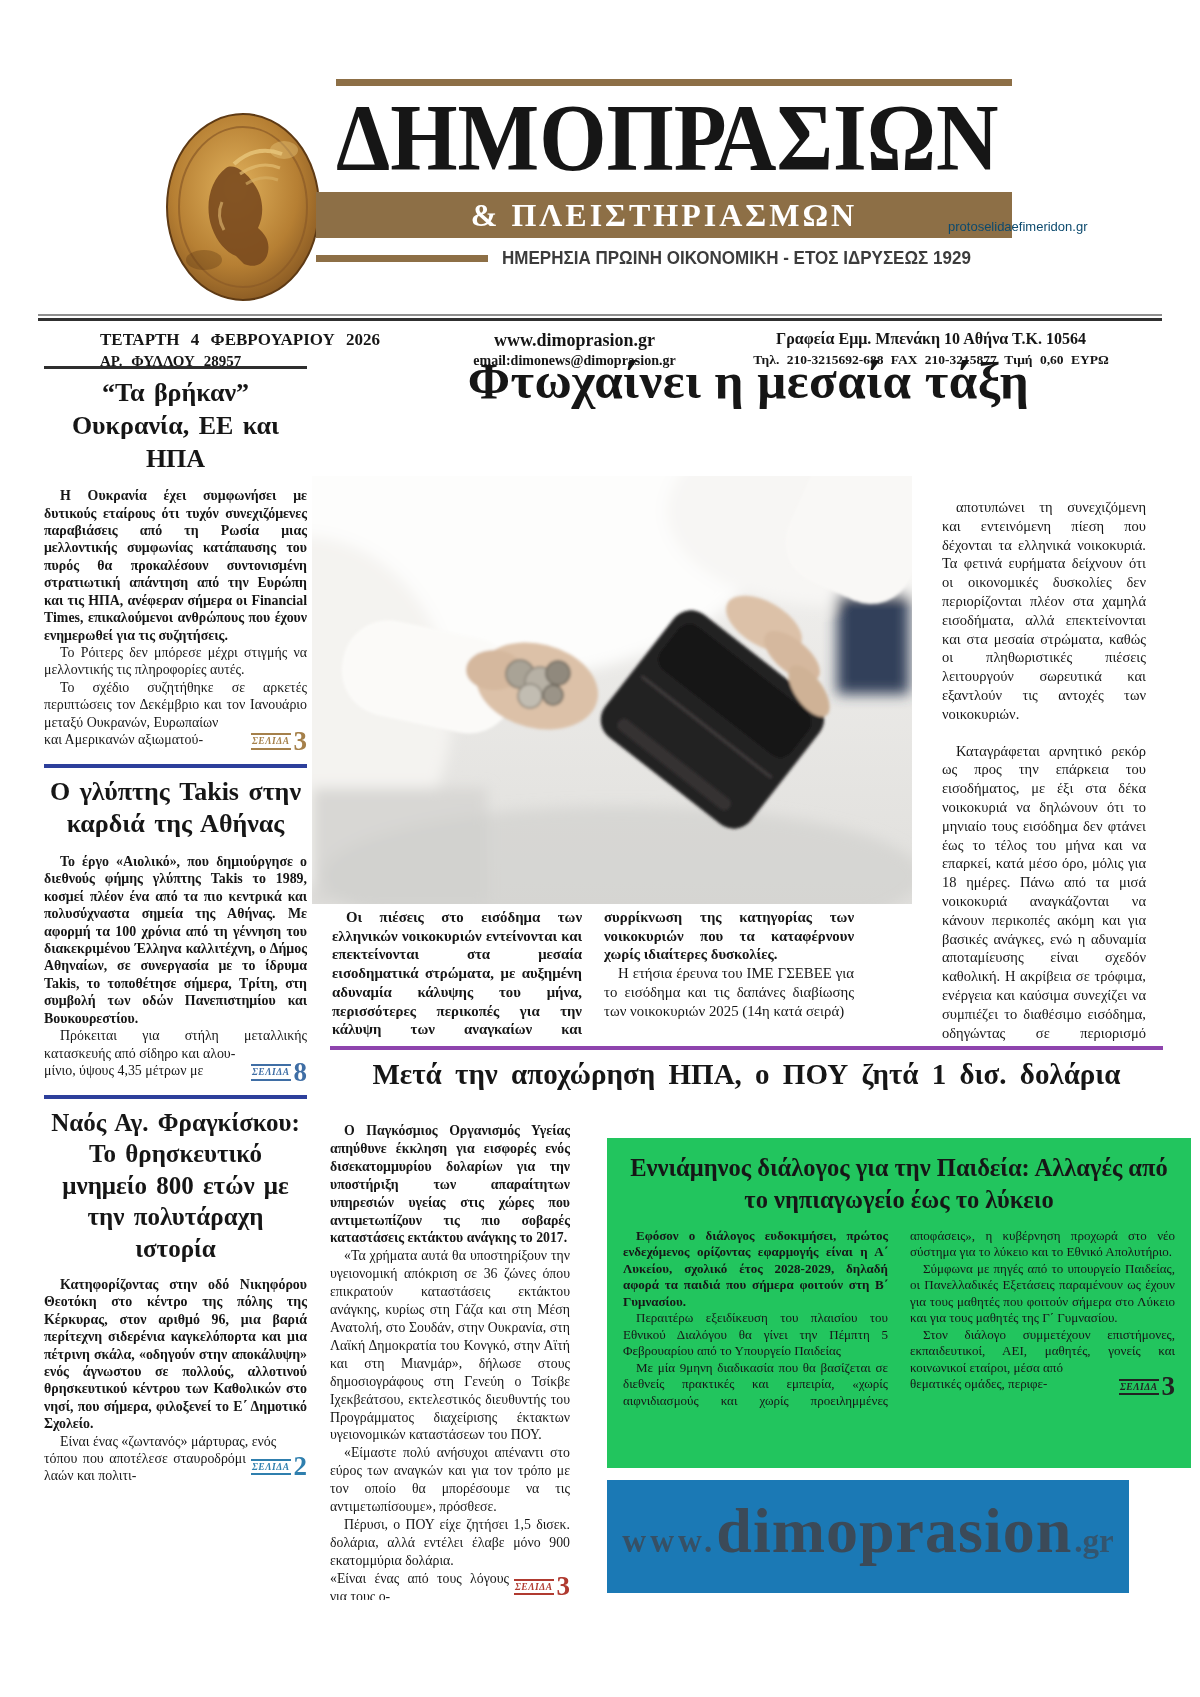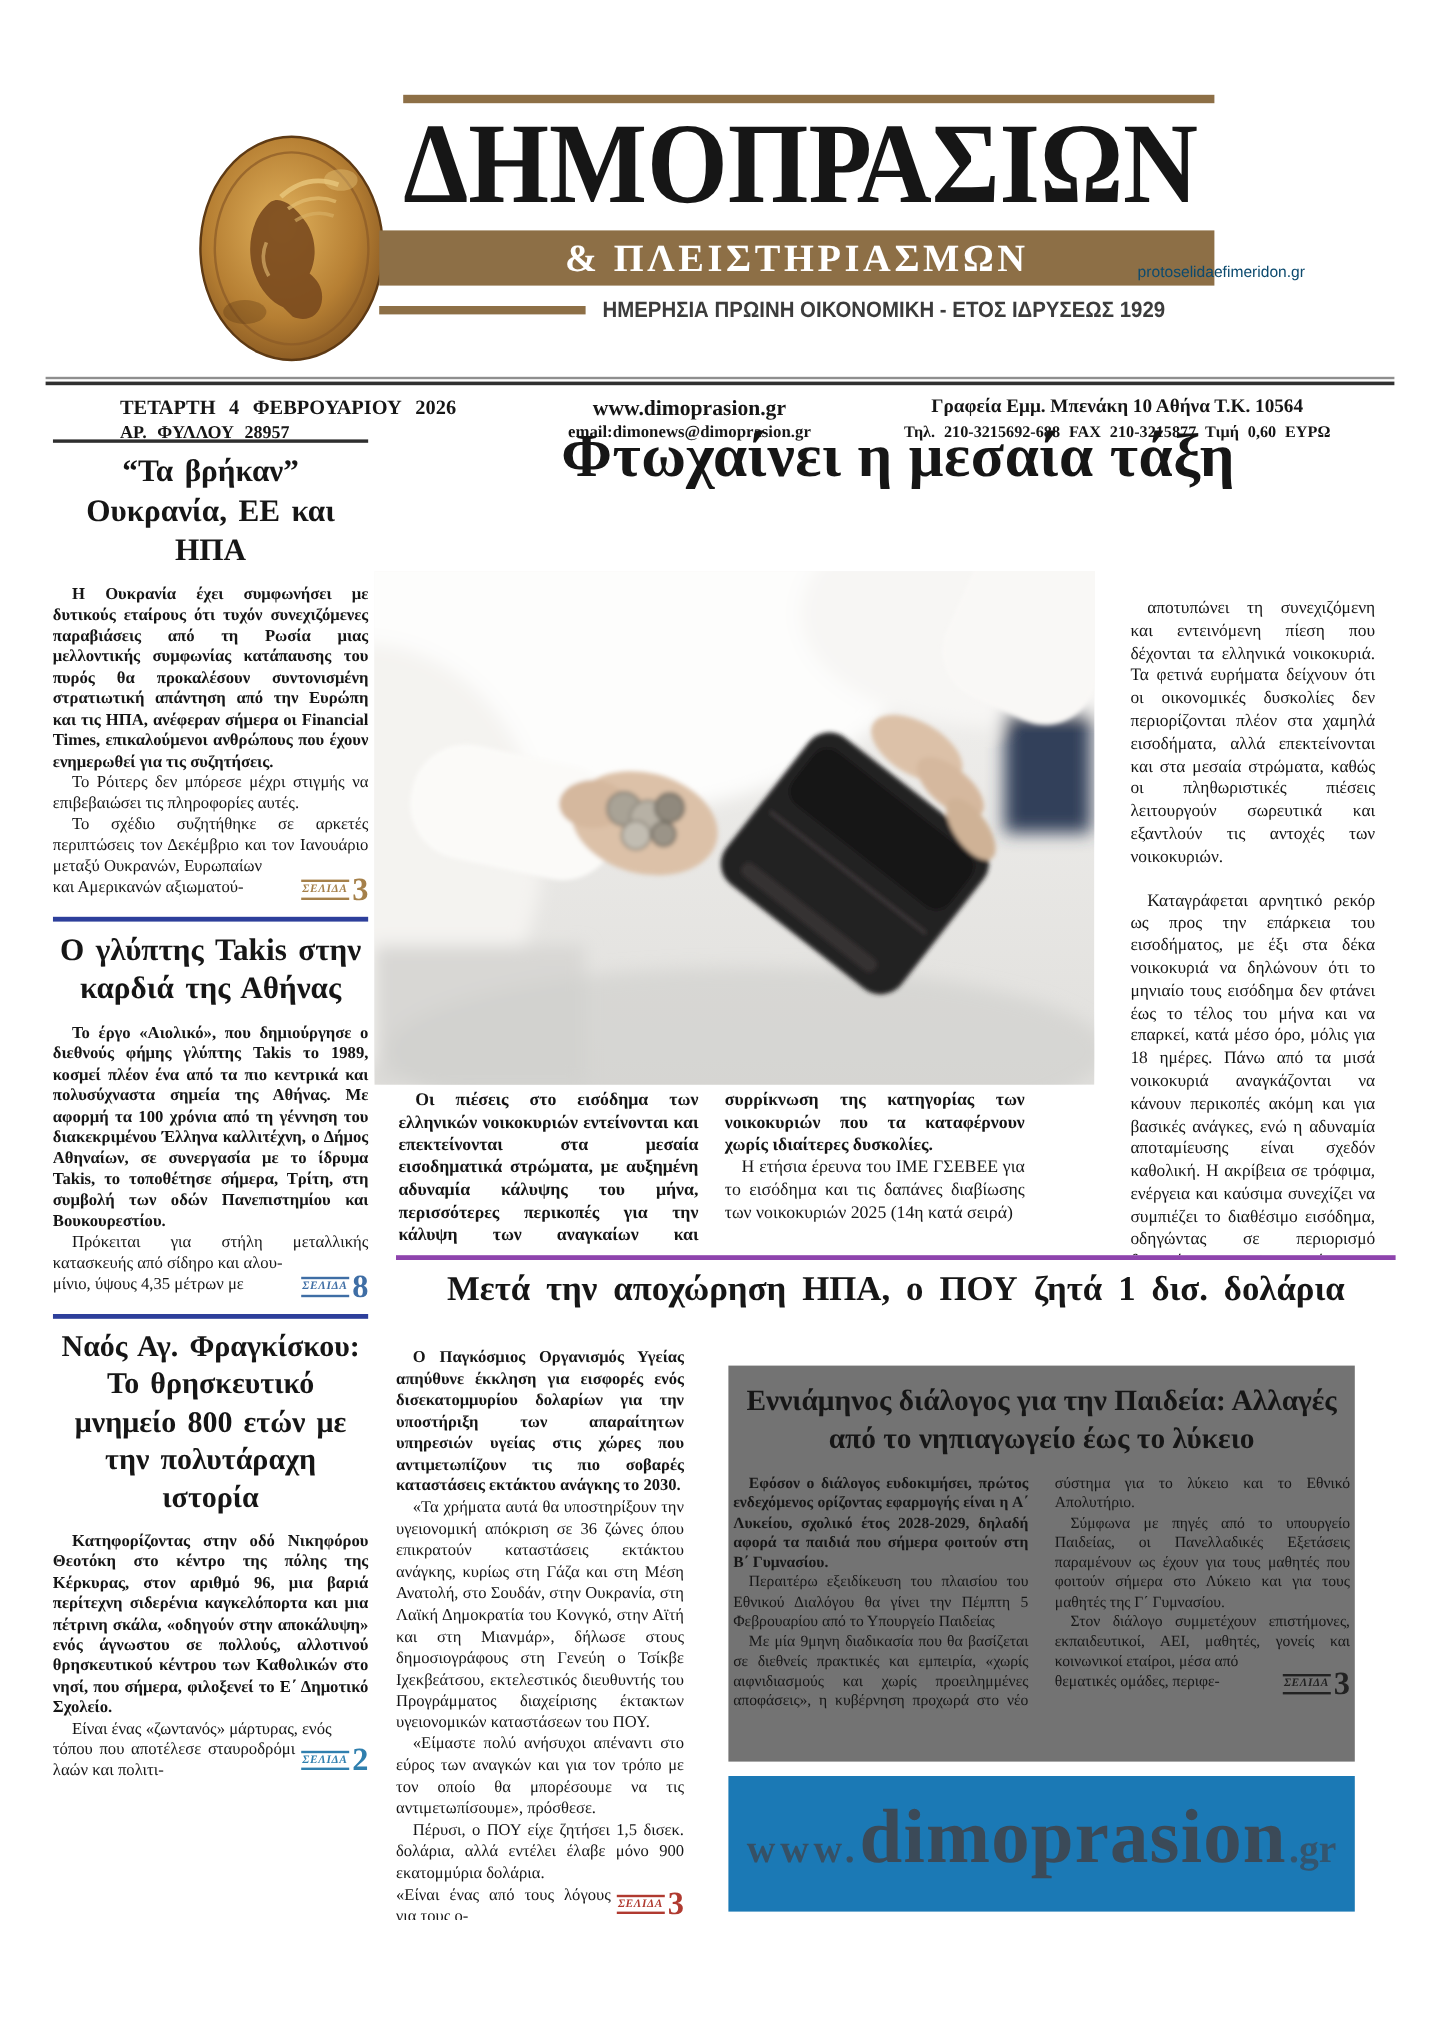--- a/index.html
+++ b/index.html
@@ -71,22 +71,22 @@
   .purplerule { left:330px; top:1046px; width:833px; height:4px; background:#8e44ad; }
   .whohead { left:330px; top:1058px; width:833px; text-align:center; font-size:29px; font-weight:bold;
              word-spacing:6px; }
 
   
   .whocol { left:330px; top:1122px; width:240px; height:478px; overflow:hidden; }
   .whocol p { font-size:13.8px; line-height:17.9px; text-align:justify; text-indent:14px; margin:0; }
   .whocol .tx { font-size:13.8px; line-height:17.9px; text-align:justify; }
 
   
-  .pinkbox { left:607px; top:1138px; width:522px; height:330px; background:#737373;
-             padding:14px 4px 8px; overflow:hidden; }
+  .pinkbox { left:607px; top:1138px; width:584px; height:330px; background:#22c55e;
+             padding:14px 16px 8px; overflow:hidden; }
   .pinkhead { font-size:24.5px; font-weight:bold; text-align:center; line-height:1.3; margin-bottom:12px; }
   .pinkbody { column-count:2; column-gap:22px; height:200px; overflow:hidden; }
   .pinkbody p { font-size:13px; line-height:16.5px; text-align:justify; text-indent:13px; margin:0; }
   .pinkbody .tx { font-size:13px; line-height:16.5px; text-align:justify; }
 
   
   .banner { left:607px; top:1480px; width:522px; height:113px; background:#1b79b5;
             display:flex; align-items:baseline; justify-content:center;
             font-family:Liberation Serif, serif; font-weight:bold; color:#3b4a58;
             padding-top:14px; }
@@ -148,21 +148,21 @@
     <div class="dl-addr">Γραφεία Εμμ. Μπενάκη 10 Αθήνα Τ.Κ. 10564</div>
     <div class="dl-tel">Τηλ. 210-3215692-688 FAX 210-3215877 Τιμή 0,60 ΕΥΡΩ</div>
   </div>
 
   <div class="abs leftcol">
     <div class="lc-toprule"></div>
 
     <article>
       <h2 class="lhead">“Τα βρήκαν” Ουκρανία, ΕΕ και ΗΠΑ</h2>
       <p class="lead">Η Ουκρανία έχει συμφωνήσει με δυτικούς εταίρους ότι τυχόν συνεχιζόμενες παραβιάσεις από τη Ρωσία μιας μελλοντικής συμφωνίας κατάπαυσης του πυρός θα προκαλέσουν συντονισμένη στρατιωτική απάντηση από την Ευρώπη και τις ΗΠΑ, ανέφεραν σήμερα οι Financial Times, επικαλούμενοι ανθρώπους που έχουν ενημερωθεί για τις συζητήσεις.</p>
-      <p>Το Ρόιτερς δεν μπόρεσε μέχρι στιγμής να επιβεβαιώσει τις πληροφορίες αυτές.</p>
+      <p>Το Ρόιτερς δεν μπόρεσε μέχρι στιγμής να μελλοντικής τις πληροφορίες αυτές.</p>
       <p>Το σχέδιο συζητήθηκε σε αρκετές περιπτώσεις τον Δεκέμβριο και τον Ιανουάριο μεταξύ Ουκρανών, Ευρωπαίων</p>
       <div class="tailrow">
         <span class="tx">και Αμερικανών αξιωματού-</span>
         <span class="badge c-tan">
           <span class="bw">ΣΕΛΙΔΑ</span>
           <span class="bn">3</span>
         </span>
       </div>
     </article>
 
@@ -264,21 +264,21 @@
   <div class="abs caption">
     <p class="lead">Οι πιέσεις στο εισόδημα των ελληνικών νοικοκυριών εντείνονται και επεκτείνονται στα μεσαία εισοδηματικά στρώματα, με αυξημένη αδυναμία κάλυψης του μήνα, περισσότερες περικοπές για την κάλυψη των αναγκαίων και συρρίκνωση της κατηγορίας των νοικοκυριών που τα καταφέρνουν χωρίς ιδιαίτερες δυσκολίες.</p>
     <p>Η ετήσια έρευνα του ΙΜΕ ΓΣΕΒΕΕ για το εισόδημα και τις δαπάνες διαβίωσης των νοικοκυριών 2025 (14η κατά σειρά)</p>
   </div>
 
   <div class="abs purplerule"></div>
 
   <h2 class="abs whohead">Μετά την αποχώρηση ΗΠΑ, ο ΠΟΥ ζητά 1 δισ. δολάρια</h2>
 
   <div class="abs whocol">
-    <p class="lead">Ο Παγκόσμιος Οργανισμός Υγείας απηύθυνε έκκληση για εισφορές ενός δισεκατομμυρίου δολαρίων για την υποστήριξη των απαραίτητων υπηρεσιών υγείας στις χώρες που αντιμετωπίζουν τις πιο σοβαρές καταστάσεις εκτάκτου ανάγκης το 2030.</p>
+    <p class="lead">Ο Παγκόσμιος Οργανισμός Υγείας απηύθυνε έκκληση για εισφορές ενός δισεκατομμυρίου δολαρίων για την υποστήριξη των απαραίτητων υπηρεσιών υγείας στις χώρες που αντιμετωπίζουν τις πιο σοβαρές καταστάσεις εκτάκτου ανάγκης το 2017.</p>
     <p>«Τα χρήματα αυτά θα υποστηρίξουν την υγειονομική απόκριση σε 36 ζώνες όπου επικρατούν καταστάσεις εκτάκτου ανάγκης, κυρίως στη Γάζα και στη Μέση Ανατολή, στο Σουδάν, στην Ουκρανία, στη Λαϊκή Δημοκρατία του Κονγκό, στην Αϊτή και στη Μιανμάρ», δήλωσε στους δημοσιογράφους στη Γενεύη ο Τσίκβε Ιχεκβεάτσου, εκτελεστικός διευθυντής του Προγράμματος διαχείρισης έκτακτων υγειονομικών καταστάσεων του ΠΟΥ.</p>
     <p>«Είμαστε πολύ ανήσυχοι απέναντι στο εύρος των αναγκών και για τον τρόπο με τον οποίο θα μπορέσουμε να τις αντιμετωπίσουμε», πρόσθεσε.</p>
     <p>Πέρυσι, ο ΠΟΥ είχε ζητήσει 1,5 δισεκ. δολάρια, αλλά εντέλει έλαβε μόνο 900 εκατομμύρια δολάρια.</p>
     <div class="tailrow">
       <span class="tx">«Είναι ένας από τους λόγους για τους ο-</span>
       <span class="badge c-red">
         <span class="bw">ΣΕΛΙΔΑ</span>
         <span class="bn">3</span>
       </span>
     </div>

